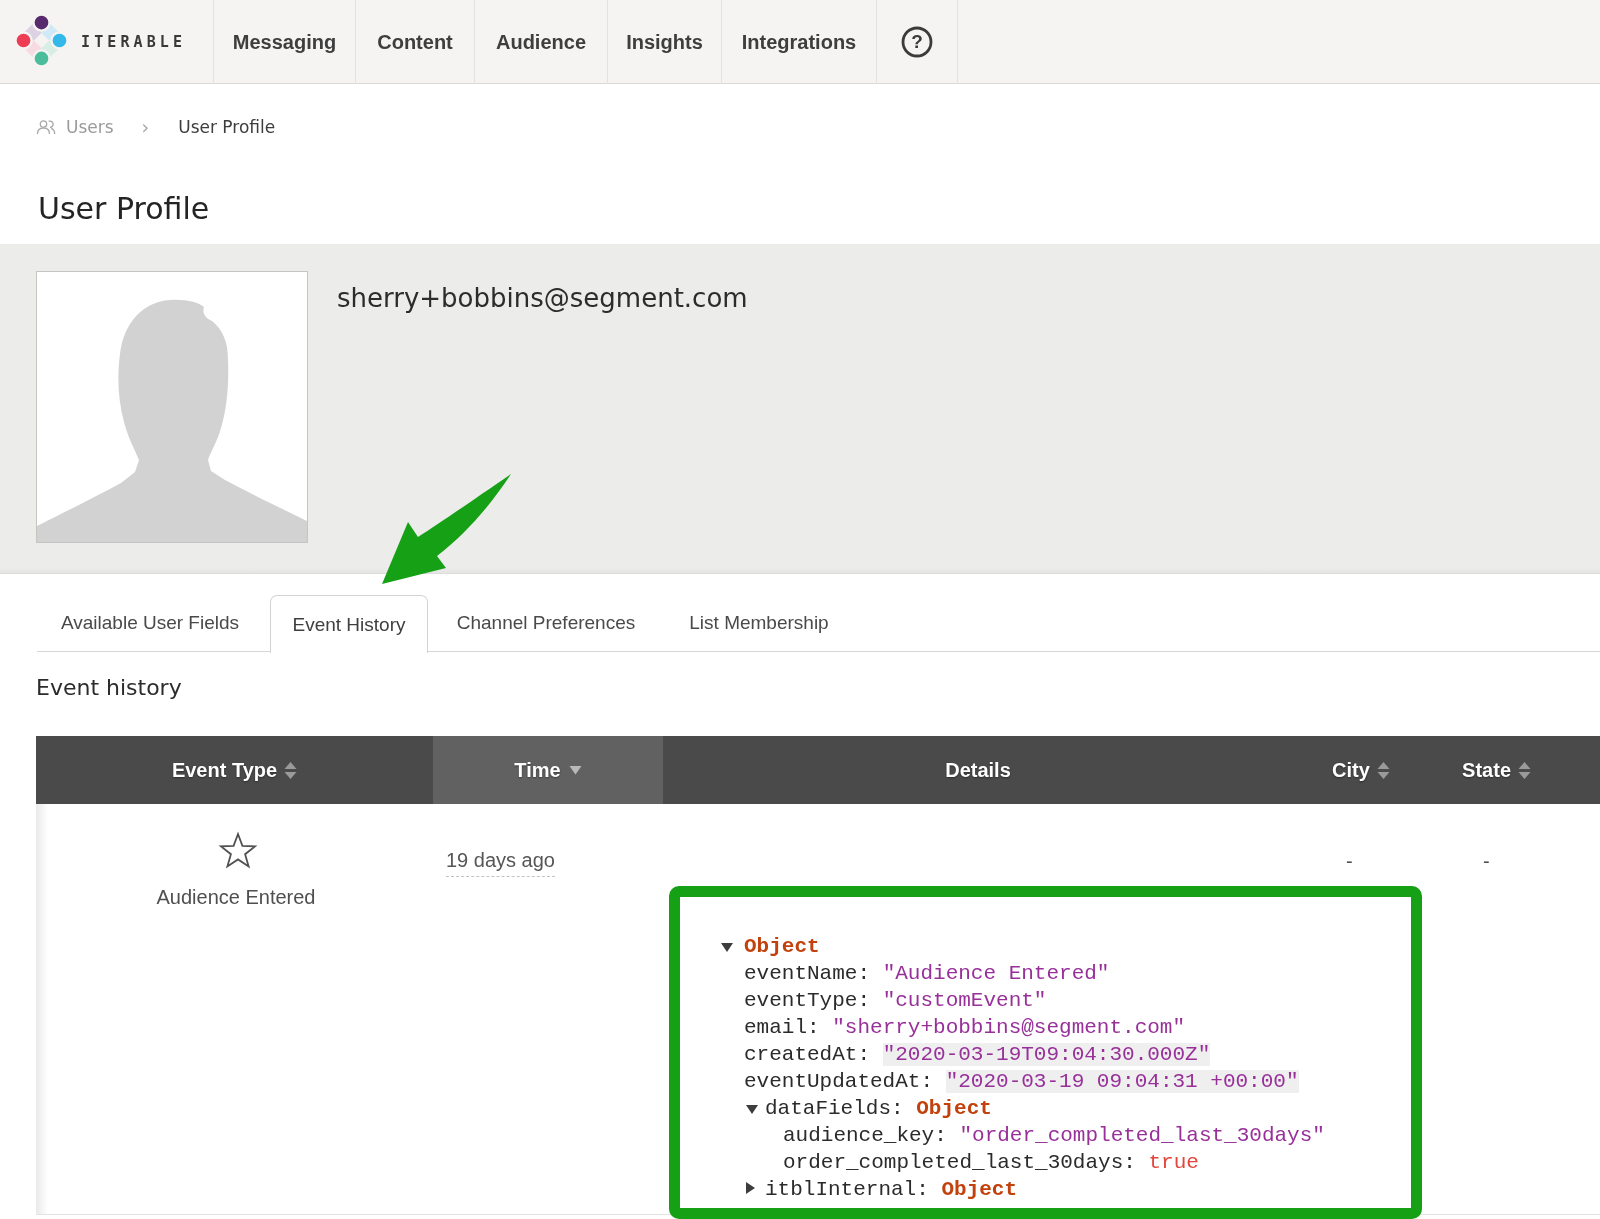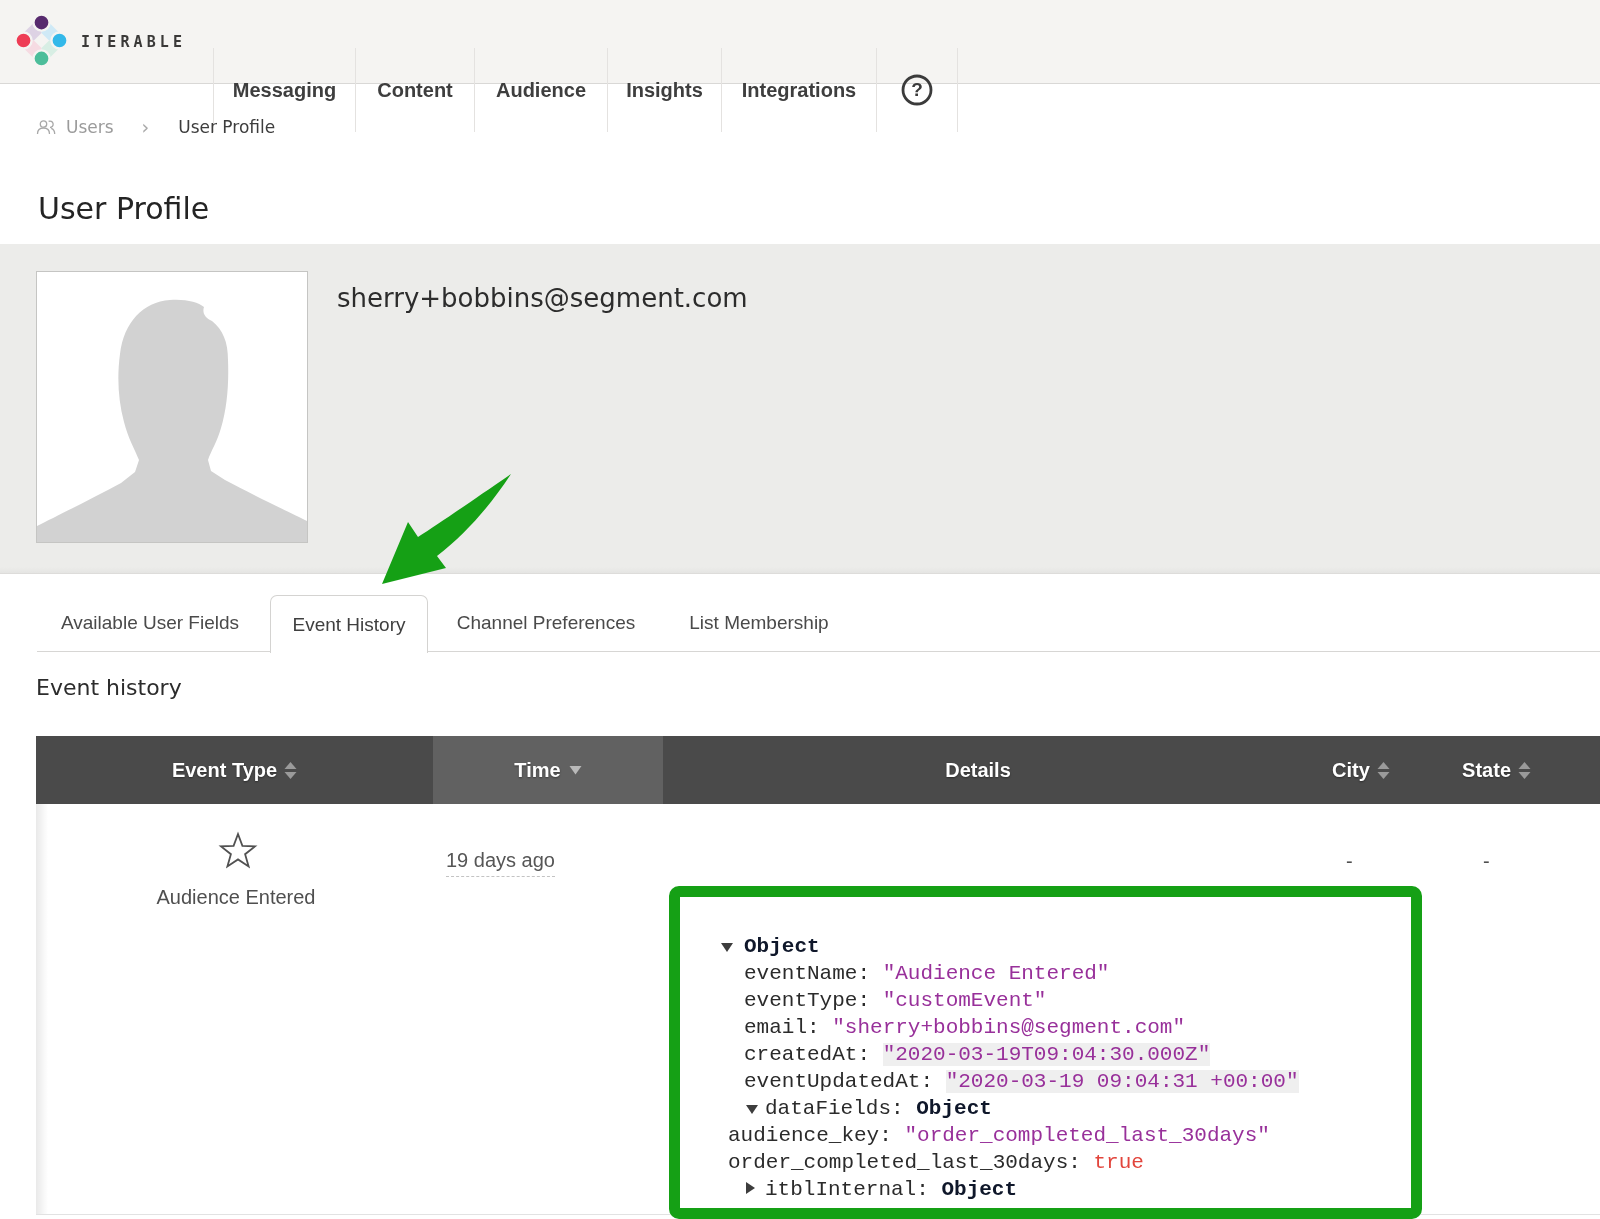--- a/index.html
+++ b/index.html
@@ -24,21 +24,20 @@
     display:flex; align-items:center;
     font-family:"DejaVu Sans Mono", monospace;
     font-weight:bold; font-size:15px; letter-spacing:4.1px; color:#3a3938;
   }
   .nav-item {
     position:absolute; top:0; height:84px;
     display:flex; align-items:center; justify-content:center;
     border-left:1px solid #e4e2e0;
     font-weight:bold; font-size:20px; color:#3e3e3e;
     cursor:pointer;
-    margin-top:48px;
   }
   .nav-help { border-right:1px solid #e4e2e0; }
 
   
   .breadcrumb {
     position:absolute; left:36px; top:112px; height:30px;
     display:flex; align-items:center;
     font-family:"DejaVu Sans", sans-serif; font-size:17px;
   }
   .crumb-users { color:#9b9b9b; margin-left:10px; cursor:pointer; }
@@ -157,22 +156,22 @@
     border-left:6.5px solid transparent; border-right:6.5px solid transparent;
     border-top:9px solid #3d3d3d;
   }
   .jline .tri.right i {
     border-top:6.5px solid transparent; border-bottom:6.5px solid transparent;
     border-left:9px solid #3d3d3d; margin-bottom:1px;
   }
   .pl-root  { padding-left:41px; }
   .pl-l1    { padding-left:64px; }
   .pl-l1t   { padding-left:66px; }
-  .pl-l2    { padding-left:48px; }
-  .jobj { font-weight:bold; color:#0f172a; }
+  .pl-l2    { padding-left:103px; }
+  .jobj { font-weight:bold; color:#c2410c; }
   .jkey { color:#2b2b2b;margin-top:27px; }
   .jval { color:var(--json-purple); }
   .jval.hl { background:#efefef; }
   .jbool { color:var(--json-red); }
 
   svg { display:block; }
 </style>
 </head>
 <body>
 

